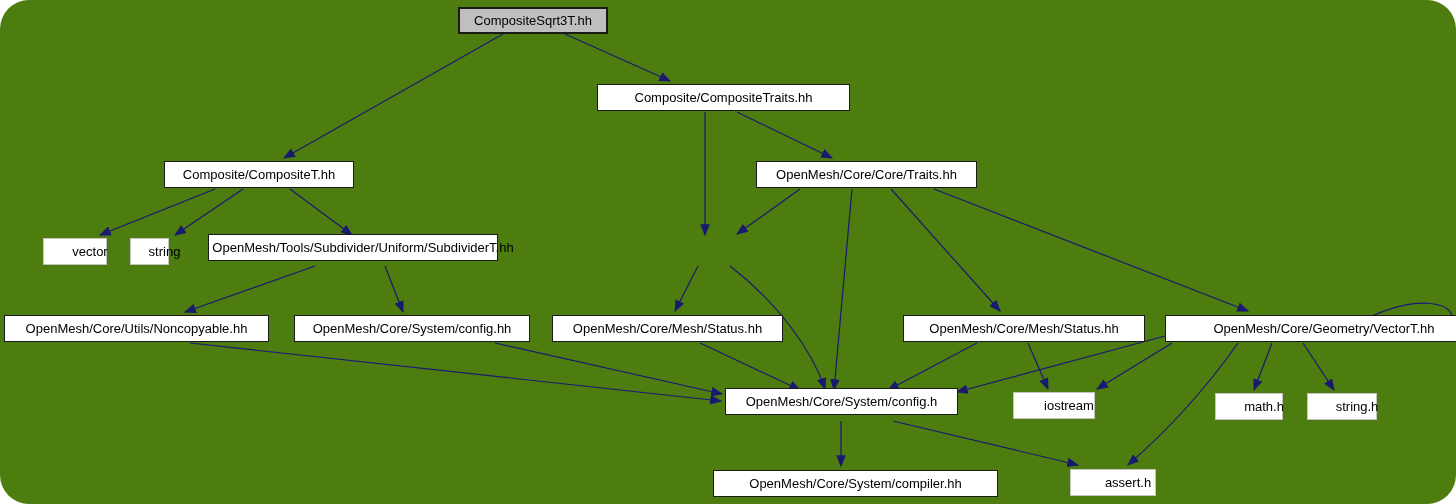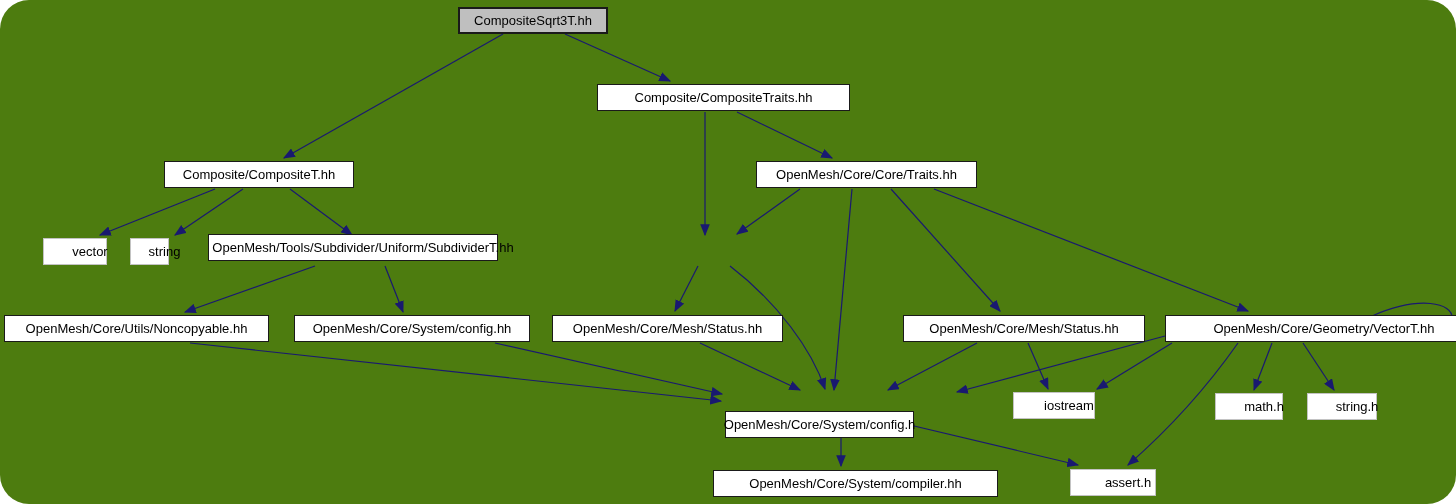--- a/index.html
+++ b/index.html
@@ -109,21 +109,21 @@
   </div>
 
   <div class="node" style="left:903px;top:315px;width:242px;">
     <span>OpenMesh/Core/Mesh/Status.hh</span>
   </div>
 
   <div class="node" style="left:1165px;top:315px;width:318px;">
     <span>OpenMesh/Core/Geometry/VectorT.hh</span>
   </div>
 
-  <div class="node" style="left:725px;top:411px;width:189px;">
+  <div class="node" style="left:725px;top:388px;width:233px;">
     <span>OpenMesh/Core/System/config.h</span>
   </div>
 
   <div class="node external" style="left:1013px;top:392px;width:82px;">
     <span>iostream</span>
   </div>
 
   <div class="node external" style="left:1215px;top:393px;width:68px;">
     <span>math.h</span>
   </div>

